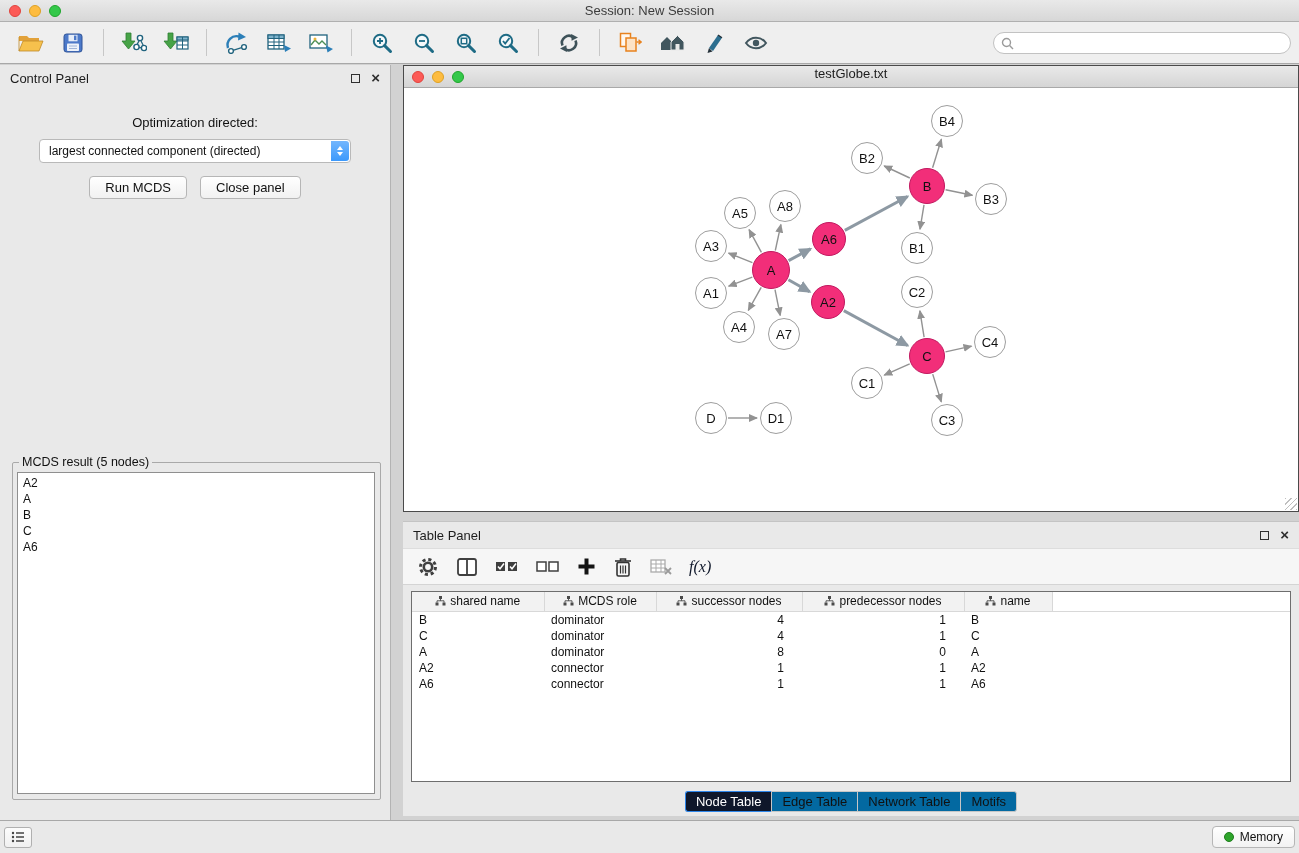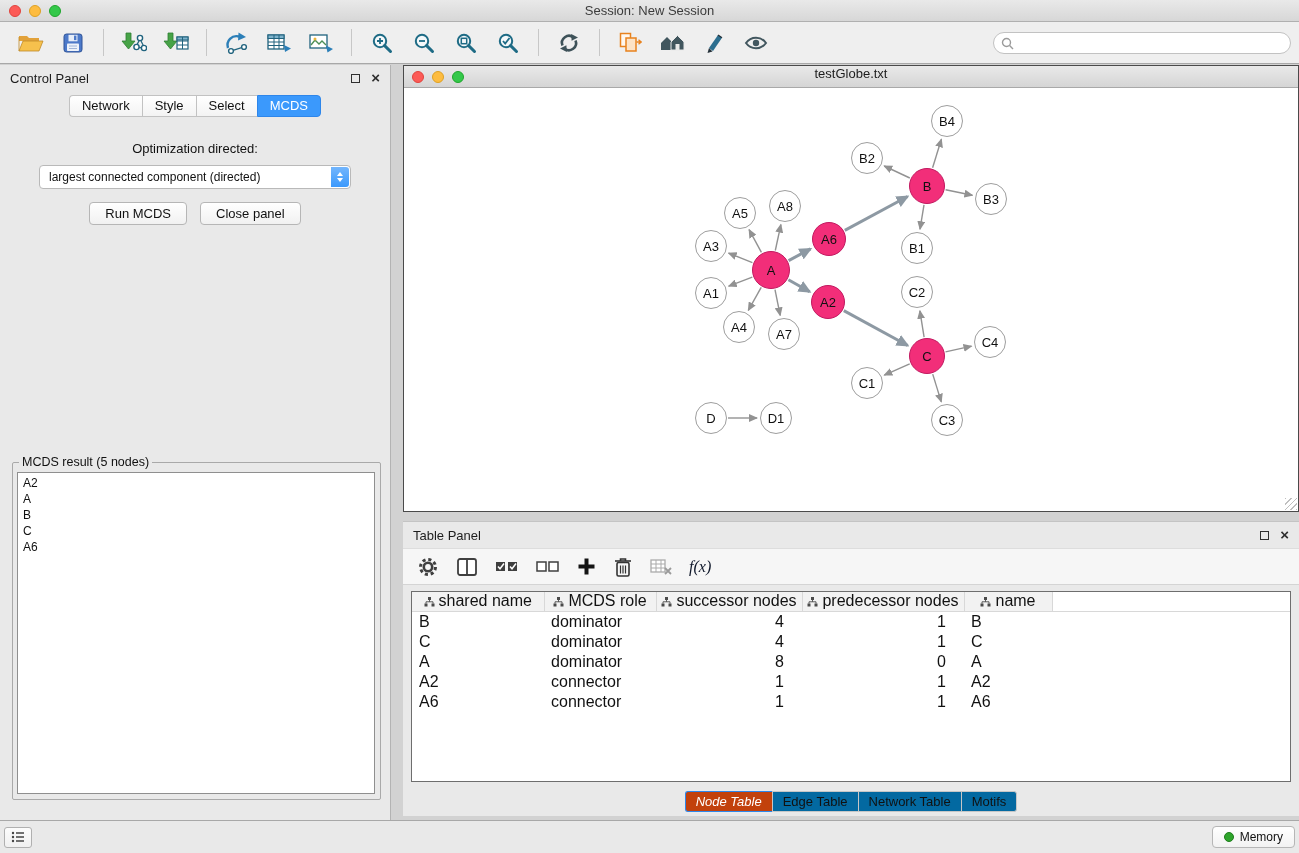--- a/index.html
+++ b/index.html
@@ -86,34 +86,34 @@
 
   
   .table-panel { position:absolute; left:12px; top:456px; right:0; height:295px;
     background:#E9E9E9; border-top:1px solid #C4C4C4; display:flex; flex-direction:column; }
   .tp-header { height:26px; display:flex; align-items:center; padding:0 10px; font-size:13px; color:#1d1d1d; }
   .tp-toolbar { height:37px; background:#F6F6F6; border-top:1px solid #DDD; border-bottom:1px solid #D4D4D4;
     display:flex; align-items:center; padding:0 14px; gap:17px; }
   .tp-tool { display:flex; align-items:center; justify-content:center; cursor:default; }
   .fx { font-family:"Liberation Serif", serif; font-style:italic; font-size:16px; color:#0f172a; }
   .tp-table-wrap { flex:1; margin:6px 8px 4px 8px; background:#fff; border:1px solid #6E6E6E; overflow:auto; }
-  table.data { border-collapse:collapse; width:100%; font-size:16px; color:#111; table-layout:fixed; }
+  table.data { border-collapse:collapse; width:100%; font-size:12px; color:#111; table-layout:fixed; }
   table.data thead th { background:#F2F2F2; border:1px solid #D8D8D8; border-top:none;
     font-weight:normal; height:19px; padding:0 4px; text-align:center; white-space:nowrap; overflow:hidden; }
   table.data thead th:first-child { border-left:none; }
   table.data thead th.filler { background:#fff; border:none; border-bottom:1px solid #D8D8D8; }
   table.data thead th svg { vertical-align:-1px; margin-right:4px; }
   table.data td { padding:1px 7px; height:15px; white-space:nowrap; overflow:hidden; }
   table.data td.num { text-align:right; padding-right:18px; }
   .tp-tabs { height:30px; display:flex; justify-content:center; align-items:center; }
   .tp-tab { font-size:13px; line-height:19px; padding:0 10px; background:#0369a1;
     border:1px solid #C6C6C6; border-right-width:0; color:#111; cursor:default; }
   .tp-tab:first-child { border-radius:3px 0 0 3px; }
   .tp-tab:last-child { border-right-width:1px; border-radius:0 3px 3px 0; }
-  .tp-tab.active { background:#c2410c; border-color:#2E86EA; color:#fff;font-style:italic; }
+  .tp-tab.active { background:#0f172a; border-color:#2E86EA; color:#fff; }
 
   
   .statusbar { position:absolute; left:0; right:0; bottom:0; height:33px; background:#E9E9E9;
     border-top:1px solid #A8A8A8; display:flex; align-items:center; padding:0 4px; }
   .status-left-btn { width:28px; height:21px; border:1px solid #B0B0B0; border-radius:3px;
     background:linear-gradient(#FCFCFC,#F0F0F0); display:flex; align-items:center; justify-content:center; }
   .memory-btn { margin-left:auto; display:flex; align-items:center; gap:6px;
     background:linear-gradient(#FFFFFF,#F2F2F2); border:1px solid #B6B6B6; border-radius:4px;
     padding:2px 11px; font-size:12px; color:#111; height:22px; }
   .memory-dot { width:10px; height:10px; border-radius:50%; background:#2EA52C; border:1px solid #1E7D1C; }
@@ -272,26 +272,20 @@
   <div class="content">
 
     <div class="control-panel">
       <div class="panel-header">
         <span>Control Panel</span>
         <span class="winbtns">
           <span class="winbtn-float"></span>
           <span class="winbtn-close">×</span>
         </span>
       </div>
-      <div class="cp-tabs">
-          <div class="cp-tab">Network</div>
-          <div class="cp-tab">Style</div>
-          <div class="cp-tab">Select</div>
-          <div class="cp-tab active">MCDS</div>
-        </div>
       <div class="opt-label">Optimization directed:</div>
       <div class="opt-select">
         <span>largest connected component (directed)</span>
         <span class="opt-stepper">
             <span class="chev-up"></span>
             <span class="chev-down"></span>
           </span>
       </div>
       <div class="cp-buttons">
         <button class="mac-btn">Run MCDS</button>

